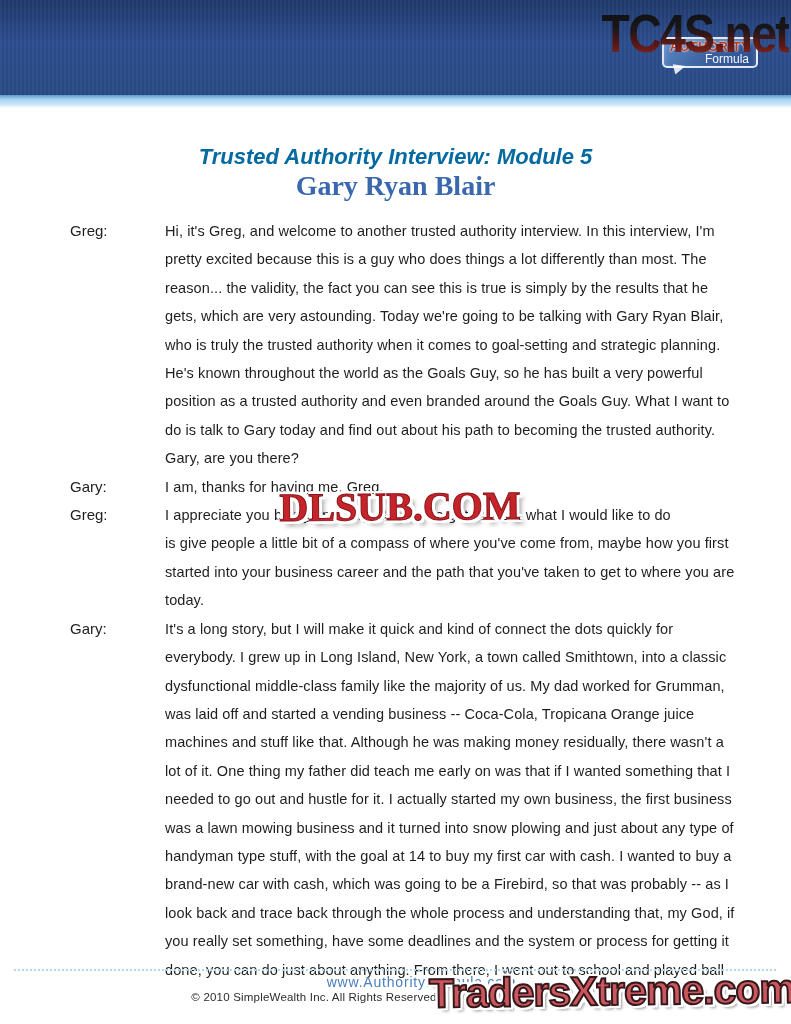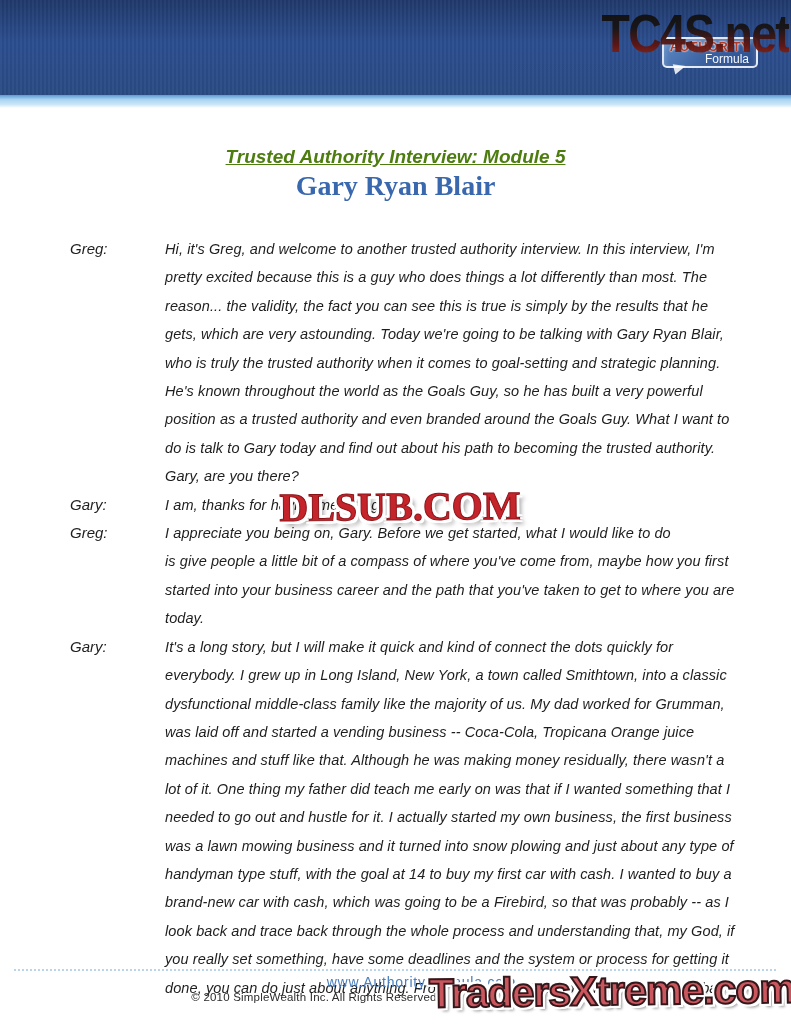--- a/index.html
+++ b/index.html
@@ -49,28 +49,28 @@
     text-align:center;color:#b03a2a;
     text-shadow:0 0 2px #ffffff,0 0 2px #ffffff;
   }
   .logo-formula{
     font-size:12px;font-weight:400;line-height:12px;
     text-align:right;color:#f4f8fc;padding-right:7px;
   }
   
   .title-block{margin-top:37px;text-align:center;}
   .title-module{
-    font-size:19px;font-weight:bold;font-style:italic;color:#4d7c0f;line-height:23px;text-decoration:underline;
+    font-size:22px;font-weight:bold;font-style:italic;color:#0369a1;line-height:23px;
   }
   .title-name{
     font-family:"Liberation Serif",serif;font-weight:bold;
     font-size:28px;color:#3a68ae;line-height:36px;
   }
   
-  .transcript{margin-top:31px;padding-left:70px;font-style:italic;}
+  .transcript{margin-top:13px;padding-left:70px;}
   .row{display:grid;grid-template-columns:95px 640px;}
   .speaker{
     font-size:15px;line-height:28.4px;color:#1e1e1e;
   }
   .speech{
     font-size:14.5px;line-height:28.4px;color:#1e1e1e;
     white-space:pre;letter-spacing:0.1px;
   }
   
   .dlsub{

